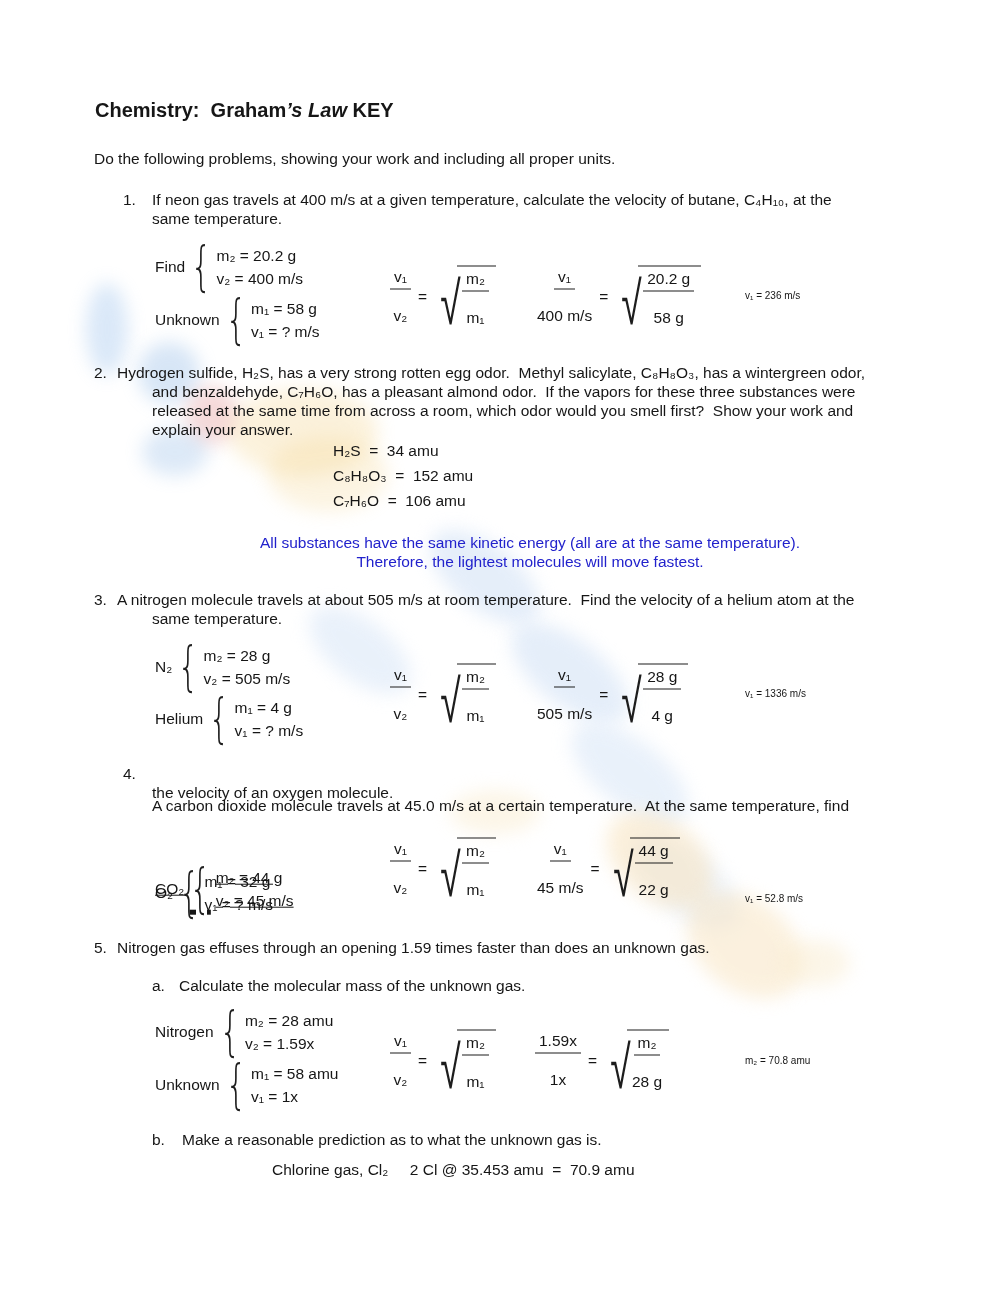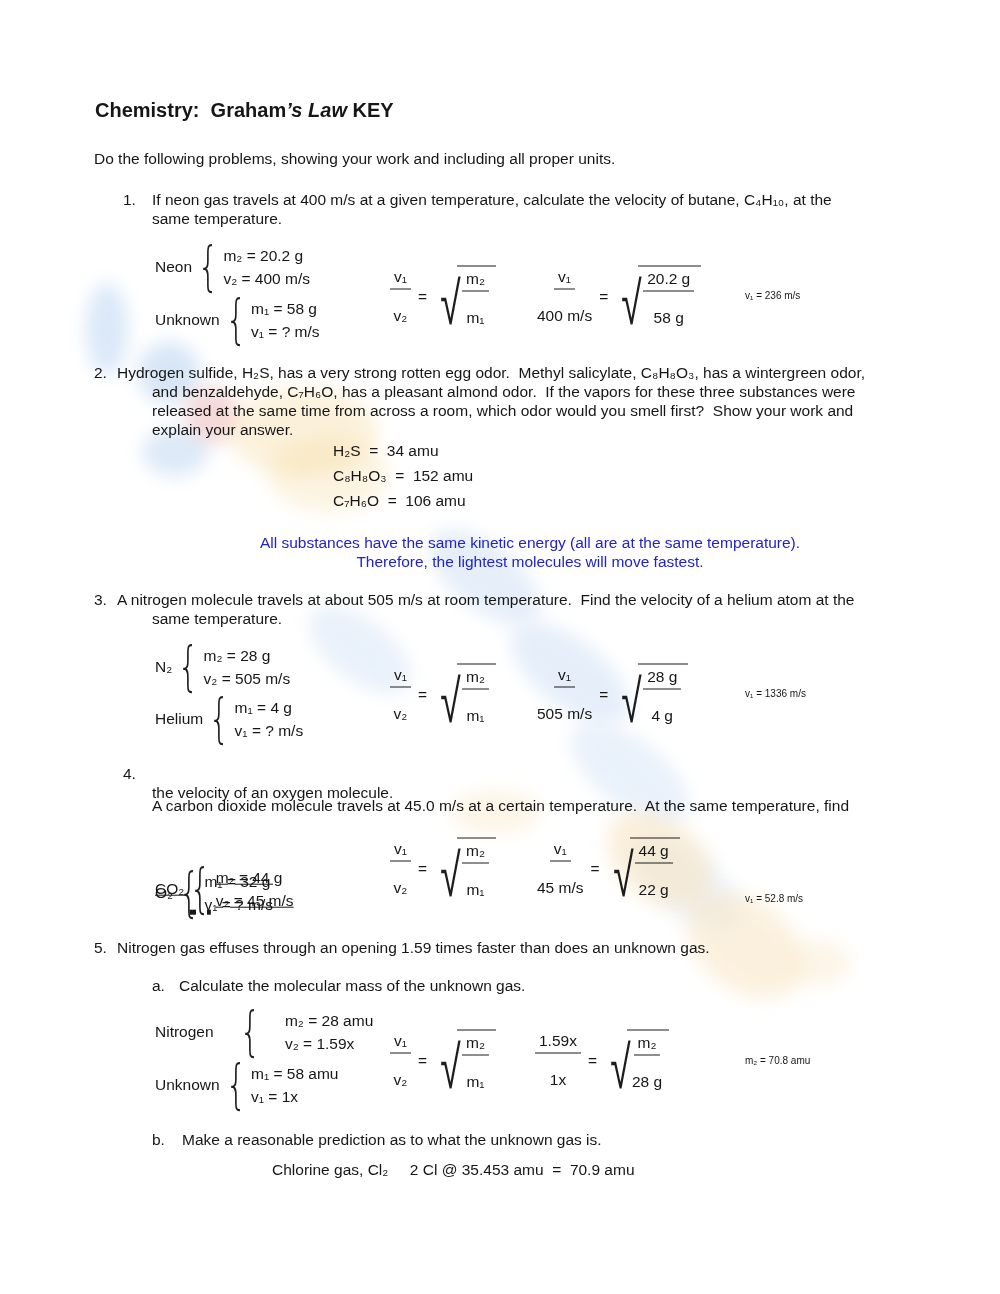--- a/index.html
+++ b/index.html
@@ -59,21 +59,21 @@
   <div class="wm" style="left:780px;top:940px;width:70px;height:46px;background:#f9ecd0;opacity:.5;"></div>
 
   <div class="t title" style="left:95px;top:101px;"><span>Chemistry:  Graham</span><span class="it">’s Law</span><span> KEY</span></div>
   <div class="t" style="left:94px;top:149px;">Do the following problems, showing your work and including all proper units.</div>
 
   <div class="t" style="left:123px;top:190px;">1.</div>
   <div class="t" style="left:152px;top:190px;">If neon gas travels at 400 m/s at a given temperature, calculate the velocity of butane, C₄H₁₀, at the</div>
   <div class="t" style="left:152px;top:209px;">same temperature.</div>
 
   <div class="group" style="left:155px;top:267px;">
-    <span class="glabel">Neon</span>
+    <span class="glabel">Find</span>
     <span class="brace">{</span>
     <span class="glines">
         <span>m₂ = 20.2 g</span>
         <span>v₂ = 400 m/s</span>
       </span>
   </div>
   <div class="group" style="left:155px;top:320px;">
     <span class="glabel">Unknown</span>
     <span class="brace">{</span>
     <span class="glines">
@@ -219,21 +219,21 @@
           </span></span>
       </span>
   </div>
   <div class="ans" style="left:745px;top:898px;">v₁ = 52.8 m/s</div>
 
   <div class="t" style="left:94px;top:938px;">5.</div>
   <div class="t" style="left:117px;top:938px;">Nitrogen gas effuses through an opening 1.59 times faster than does an unknown gas.</div>
   <div class="t" style="left:152px;top:976px;">a.</div>
   <div class="t" style="left:179px;top:976px;">Calculate the molecular mass of the unknown gas.</div>
 
-  <div class="group" style="left:155px;top:1032px;gap:20px;">
+  <div class="group" style="left:155px;top:1032px;">
     <span class="glabel">Nitrogen</span>
     <span class="brace">{</span>
     <span class="glines">
         <span>m₂ = 28 amu</span>
         <span>v₂ = 1.59x</span>
       </span>
   </div>
   <div class="group" style="left:155px;top:1085px;">
     <span class="glabel">Unknown</span>
     <span class="brace">{</span>

